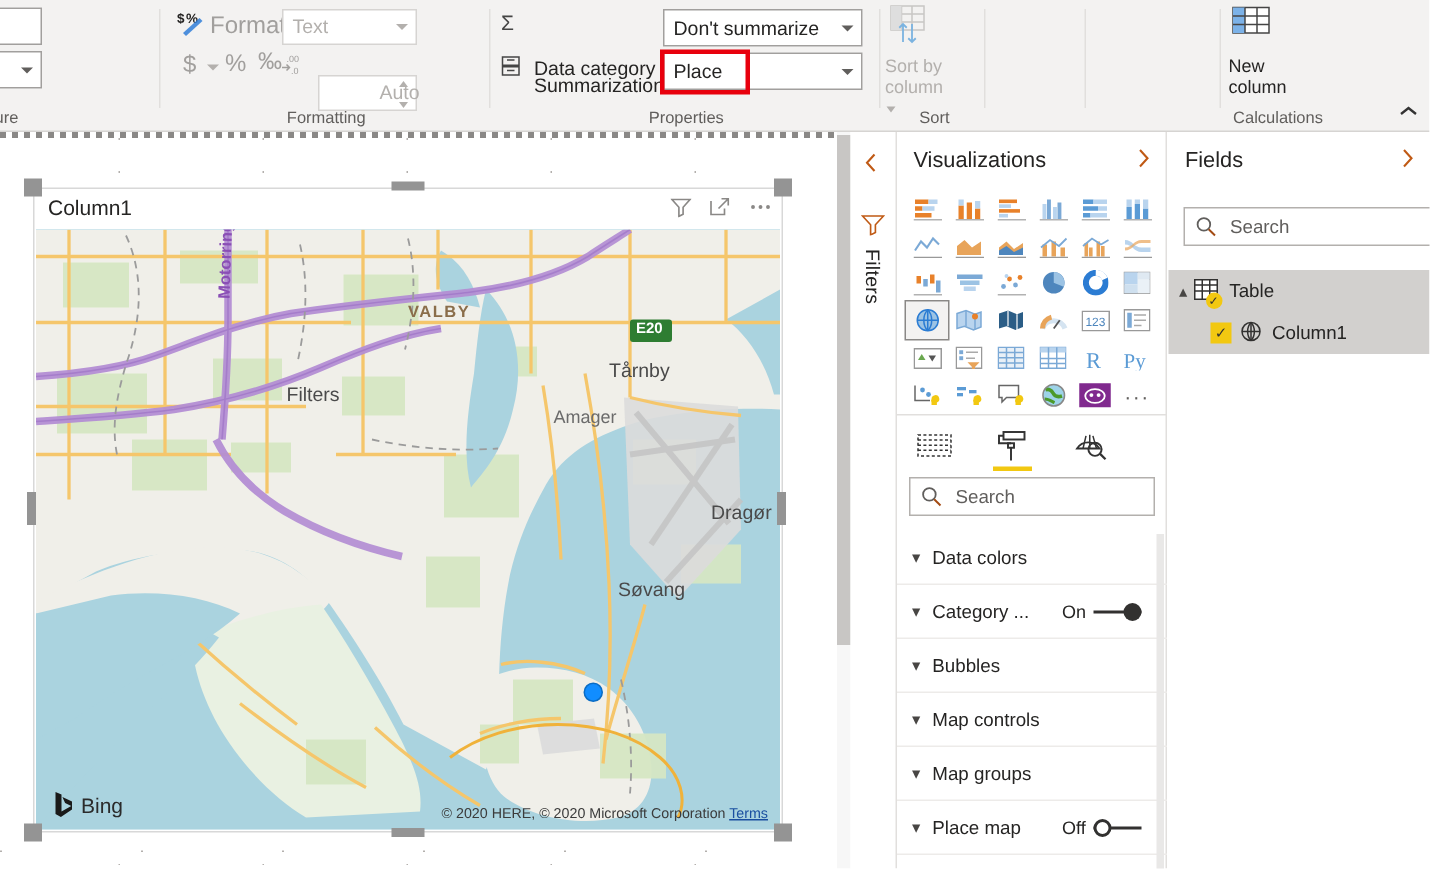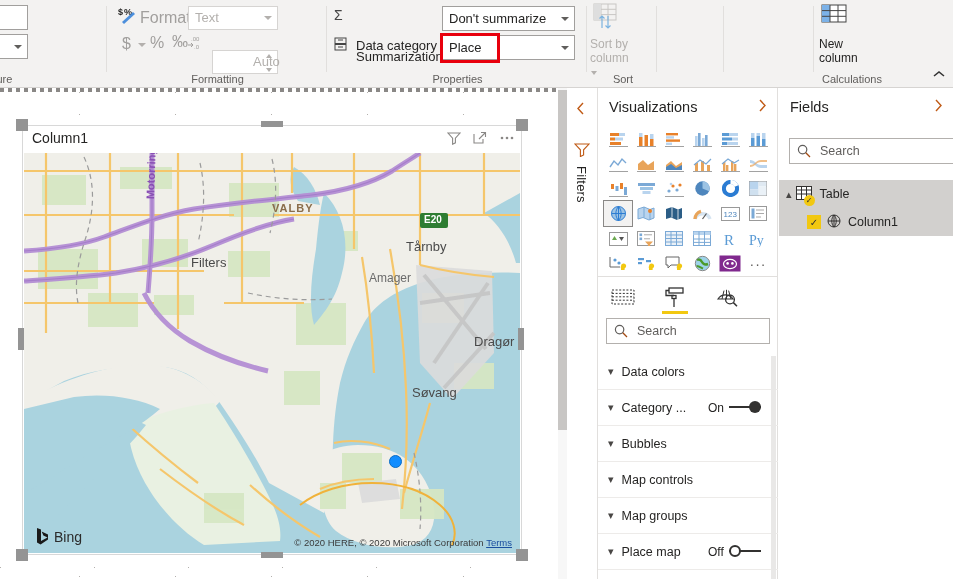--- a/index.html
+++ b/index.html
@@ -239,21 +239,21 @@
     position: absolute; left: 30px; top: 5px; font-size: 12.5px; color: #605e5c;
   }
 
   .fmt-list { position: absolute; left: 0; top: 266px; width: 180px; }
   .fmt-row {
     position: relative; height: 36px; border-bottom: 1px solid #edebe9;
     display: flex; align-items: center; padding-left: 10px;
   }
   .fmt-row .chev { margin-right: 8px; color: #484644; font-size: 11px; }
   .fmt-row .name { font-size: 12.5px; color: #252423; }
-  .toggle { position: absolute; display: flex; align-items: flex-start; gap: 5px; }
+  .toggle { position: absolute; display: flex; align-items: center; gap: 5px; }
   .toggle .state { font-size: 12px; color: #252423; }
   .tg { position: relative; width: 32px; height: 12px; }
   .tg .bar { position: absolute; top: 5px; width: 32px; height: 2px; background: #323130; }
   .tg .knob {
     position: absolute; top: 0; width: 12px; height: 12px; border-radius: 50%;
   }
   .tg.on .knob { right: 0; background: #323130; }
   .tg.off .knob { left: 0; background: #fff; border: 2px solid #323130; }
   .pane-scroll {
     position: absolute; right: 1px; top: 268px; width: 5px; height: 280px;

